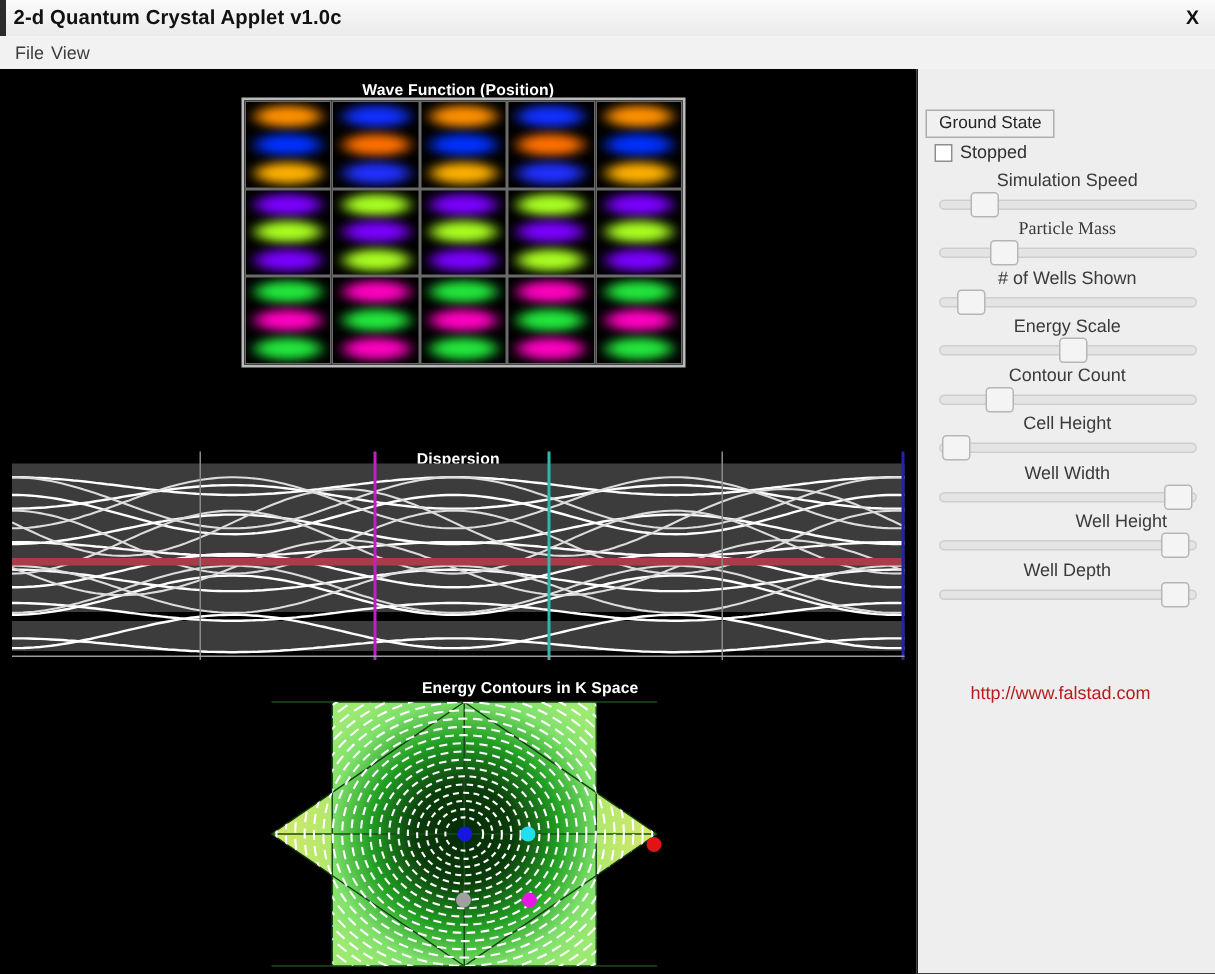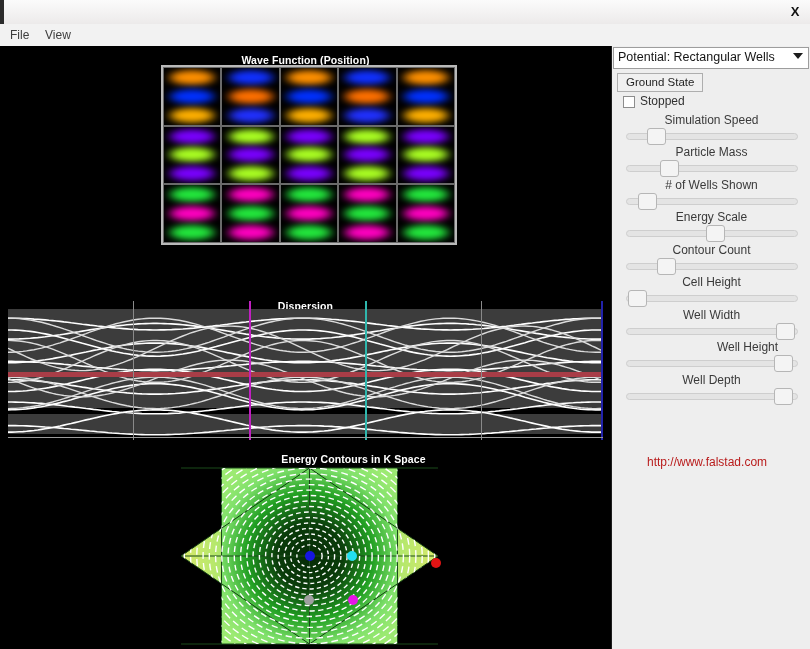--- a/index.html
+++ b/index.html
@@ -77,26 +77,27 @@
 
   #url-text{position:absolute;left:3px;top:409px;font-size:12px;color:#b91c1c;margin-left:32px;}
 </style>
 </head>
 <body>
 
 <div id="app">
 
   <div id="titlebar">
     <div class="accent"></div>
+    <div id="title-text">2-d Quantum Crystal Applet v1.0c</div>
     <div id="close-btn">X</div>
   </div>
 
   <div id="menubar">
     <div class="menu-item" style="left:6px">File</div>
-    <div class="menu-item" style="left:41px">View</div>
+    <div class="menu-item" style="left:30px">View</div>
   </div>
 
   <div id="canvas-area">
 
     <div id="wf-panel">
       <div class="panel-title" style="top:8px">Wave Function (Position)</div>
       <div id="wf-frame">
         <div id="wf-grid">
             <div class="wf-cell">
               <div class="wf-blob" style="top: 2%; background: radial-gradient(rgb(255, 144, 0) 0%, rgb(255, 144, 0) 42%, rgba(0, 0, 0, 0) 78%);"></div>
@@ -276,35 +277,31 @@
           <circle cx="352" cy="90" r="5" fill="#22dff0"></circle>
           <circle cx="436" cy="97" r="5" fill="#e01414"></circle>
           <circle cx="309" cy="134" r="5" fill="#a0a0a0"></circle>
           <circle cx="353" cy="134" r="5" fill="#e616e6"></circle>
         </svg>
     </div>
   </div>
 
   <div id="controls">
 
-    <div id="potential-select">
-      <span>Potential: Rectangular Wells</span>
-      <span id="potential-caret"></span>
-    </div>
 
     <div id="ground-state-btn">Ground State</div>
 
     <div id="stopped-box"></div>
     <div id="stopped-label">Stopped</div>
 
     <div id="slider-stack">
         <div class="slider-label" style="top: 67px;">Simulation Speed</div>
         <div class="slider-track" style="top: 87px;"></div>
         <div class="slider-thumb" style="top: 82px; left: 35.4px;"></div>
-        <div class="slider-label" style="top: 99px;">Particle Mass</div>
+        <div class="slider-label" style="top: 99px; font-family: Liberation Serif, serif;">Particle Mass</div>
         <div class="slider-track" style="top: 119px;"></div>
         <div class="slider-thumb" style="top: 114px; left: 47.7px;"></div>
         <div class="slider-label" style="top: 132px;"># of Wells Shown</div>
         <div class="slider-track" style="top: 152px;"></div>
         <div class="slider-thumb" style="top: 147px; left: 26.2px;"></div>
         <div class="slider-label" style="top: 164px;">Energy Scale</div>
         <div class="slider-track" style="top: 184px;"></div>
         <div class="slider-thumb" style="top: 179px; left: 93.6px;"></div>
         <div class="slider-label" style="top: 197px;">Contour Count</div>
         <div class="slider-track" style="top: 217px;"></div>

